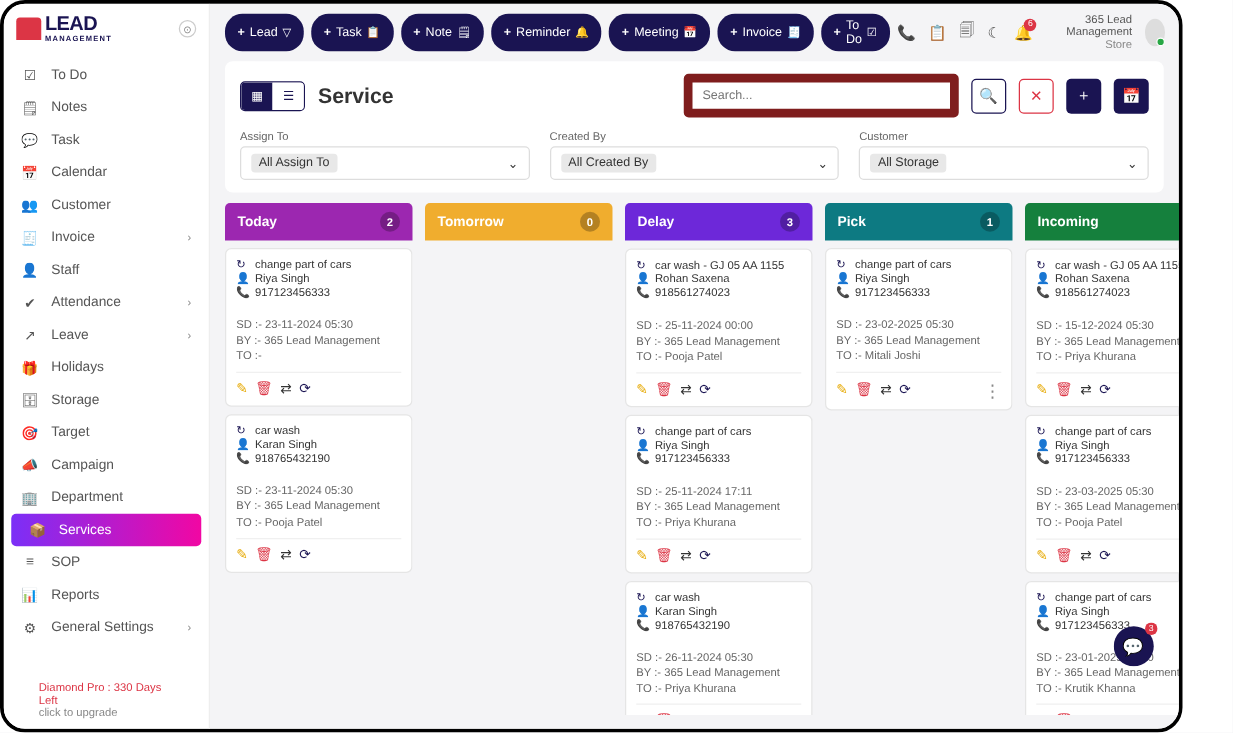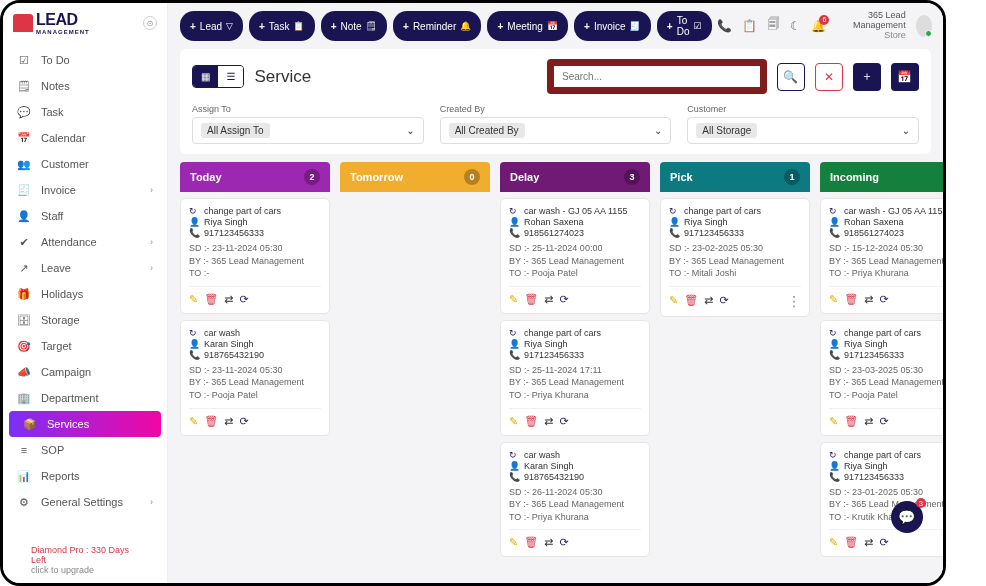--- a/index.html
+++ b/index.html
@@ -27,40 +27,40 @@
 .top-icons .ic { width: 16px; height: 16px; display: inline-flex; align-items: center; justify-content: center; font-size: 12px; cursor: pointer; position: relative; }
 .badge-dot { position: absolute; top: -3px; right: -3px; background: #dc3545; color: #fff; font-size: 7px; border-radius: 50%; width: 10px; height: 10px; display: flex; align-items: center; justify-content: center; }
 .org { text-align: right; font-size: 9px; line-height: 1.1; }
 .avatar { width: 22px; height: 22px; background: #ddd; border-radius: 50%; position: relative; }
 .avatar .dot { position: absolute; bottom: 0; right: 0; width: 7px; height: 7px; background: #28a745; border-radius: 50%; border: 1px solid #fff; }
 .panel { background: #fff; margin: 0 12px 8px; border-radius: 6px; padding: 10px 12px; }
 .panel-head { display: flex; align-items: center; gap: 10px; }
 .view-toggle { display: flex; border: 1px solid #1a1452; border-radius: 4px; overflow: hidden; }
 .view-toggle .vt { padding: 5px 8px; background: #fff; color: #1a1452; cursor: pointer; font-size: 10px; }
 .view-toggle .vt.active { background: #1a1452; color: #fff; }
-.page-title { font-size: 17px; font-weight: 400; color: #333; }
+.page-title { font-size: 17px; font-weight: 700; color: #333; }
 .search { margin-left: auto; border: 7px solid #7f1d1d; border-radius: 4px; padding: 5px 8px; width: 220px; font-size: 10px; color: #888; }
 .sq-btn { width: 28px; height: 28px; border-radius: 4px; display: inline-flex; align-items: center; justify-content: center; font-size: 12px; cursor: pointer; }
 .sq-blue { background: #1a1452; color: #fff; }
 .sq-blue-o { border: 1px solid #1a1452; color: #1a1452; }
 .sq-red-o { border: 1px solid #dc3545; color: #dc3545; }
 .filters { display: flex; gap: 16px; margin-top: 10px; }
 .filter { flex: 1; }
 .filter label { font-size: 9px; color: #666; display: block; margin-bottom: 3px; }
 .sel { border: 1px solid #ddd; border-radius: 4px; padding: 5px 8px; font-size: 10px; display: flex; align-items: center; justify-content: space-between; cursor: pointer; }
 .sel span.val { background: #e8e8e8; padding: 2px 6px; border-radius: 3px; }
 .board { flex: 1; display: flex; gap: 10px; padding: 0 12px 12px; overflow-x: auto; overflow-y: hidden; }
 .col { width: 150px; flex-shrink: 0; display: flex; flex-direction: column; }
 .col-head { padding: 7px 10px; border-radius: 4px 4px 0 0; color: #fff; font-size: 11px; font-weight: 600; display: flex; align-items: center; justify-content: space-between; }
 .col-head .cnt { background: rgba(0,0,0,0.25); border-radius: 50%; width: 16px; height: 16px; font-size: 9px; display: flex; align-items: center; justify-content: center; }
 .col-body { flex: 1; overflow-y: auto; background: transparent; }
 .card { background: #fff; border: 1px solid #e5e5e5; border-radius: 5px; margin-top: 6px; padding: 7px 8px; font-size: 9px; }
 .card .row { display: flex; align-items: center; gap: 5px; margin-bottom: 1px; color: #333; }
 .card .row .ci { width: 10px; font-size: 9px; }
-.card .meta { color: #666; margin-top: 4px; line-height: 1.4; }
+.card .meta { color: #666; margin-top: 15px; line-height: 1.4; }
 .card-actions { display: flex; gap: 6px; align-items: center; margin-top: 6px; padding-top: 6px; border-top: 1px solid #f0f0f0; }
 .ca { font-size: 11px; cursor: pointer; }
 .ca.edit { color: #e6a800; }
 .ca.del { color: #dc3545; }
 .ca.link { color: #333; }
 .ca.ref { color: #1a1452; }
 .more { margin-left: auto; color: #888; font-size: 14px; cursor: pointer; }
 .fab { position: absolute; bottom: 50px; right: 20px; width: 32px; height: 32px; background: #1a1452; color: #fff; border-radius: 50%; display: flex; align-items: center; justify-content: center; font-size: 14px; cursor: pointer; }
 .fab .badge-dot { top: -3px; right: -3px; }
 ::-webkit-scrollbar { width: 0; height: 0; }
@@ -308,21 +308,21 @@
           </div>
         </div>
         <div class="col">
           <div class="col-head" style="background:#f0ad2e">
             <span>Tomorrow</span>
             <span class="cnt">0</span>
           </div>
           <div class="col-body"></div>
         </div>
         <div class="col">
-          <div class="col-head" style="background:#701a75">
+          <div class="col-head" style="background:#6d28d9">
             <span>Delay</span>
             <span class="cnt">3</span>
           </div>
           <div class="col-body">
             <div class="card">
       <div class="row">
                 <span class="ci" style="color:#1a1452">↻</span>
                 <span>car wash - GJ 05 AA 1155</span>
               </div>
       <div class="row">

